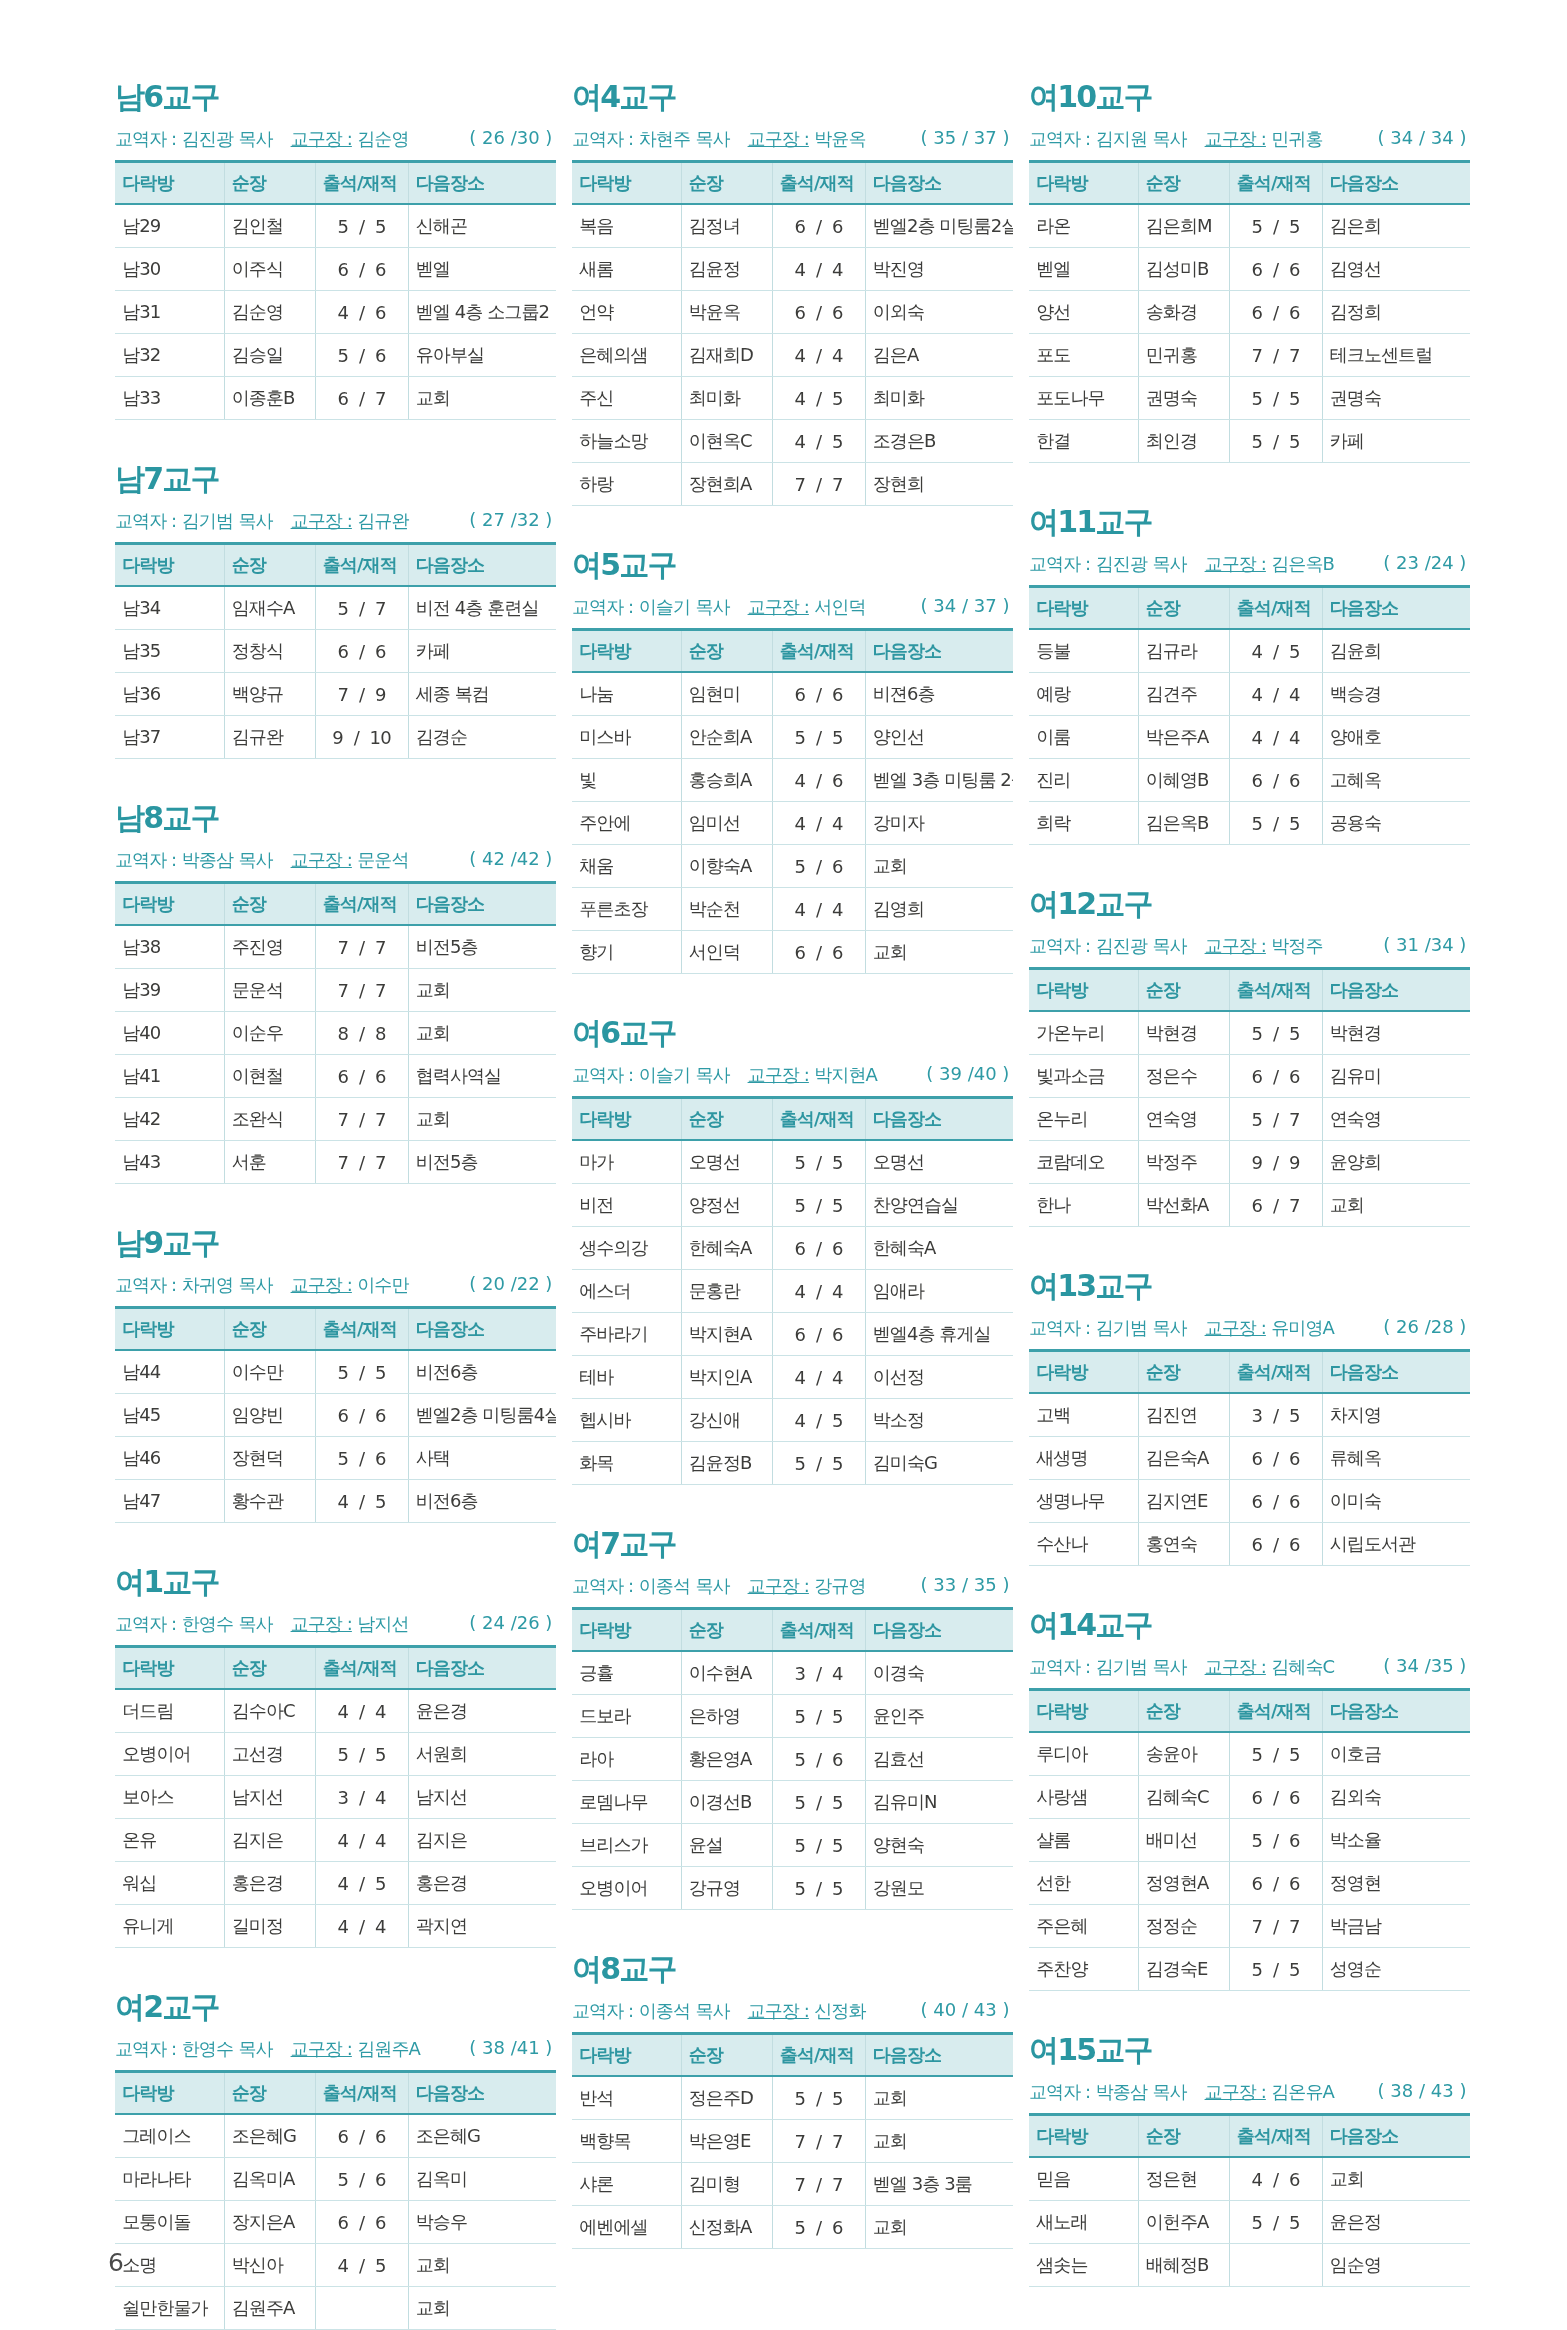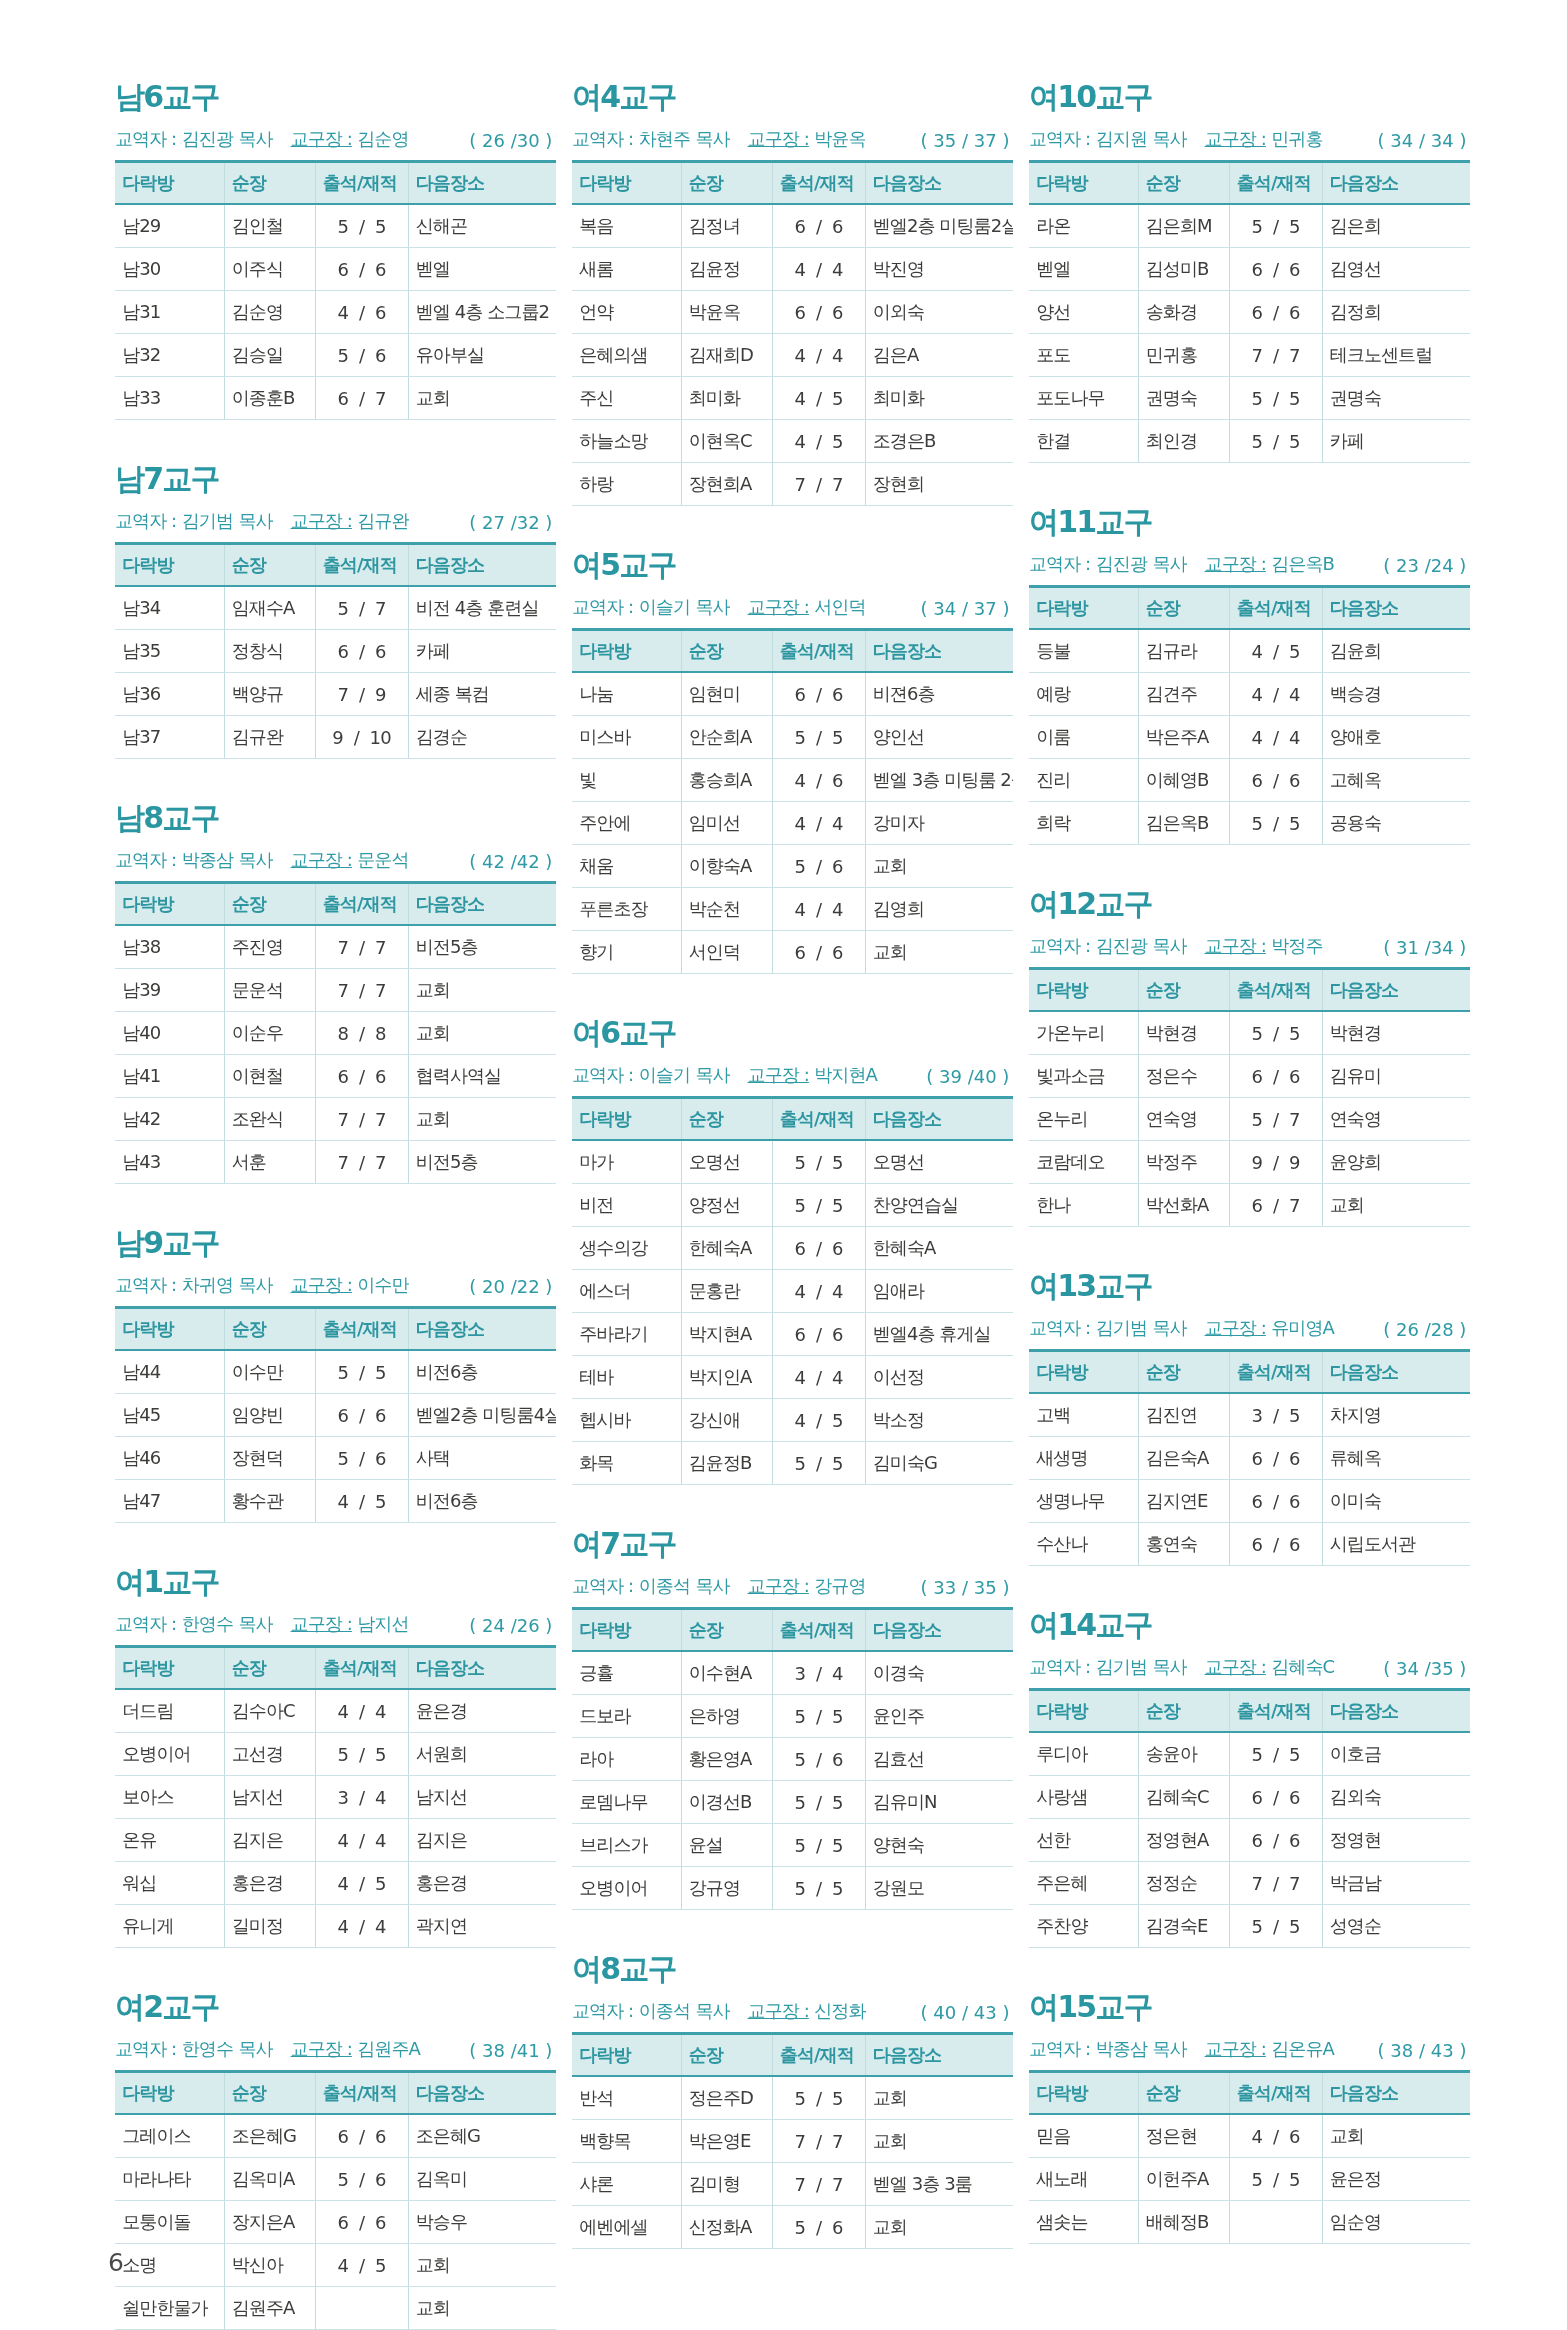--- a/index.html
+++ b/index.html
@@ -11,21 +11,21 @@
   }
   .page { padding:77px 0 0 115px; }
   .columns { display:flex; gap:16px; }
   .col { width:441px; display:flex; flex-direction:column; }
   .district { margin-bottom:39px; }
   .district-title {
     color:#2a96a1; font-size:30px; font-weight:bold;
     margin:0 0 9px 0; letter-spacing:-1.8px;
   }
   .district-info {
-    display:flex; align-items:flex-end;
+    display:flex; align-items:flex-start;
     color:#2e9aa5; font-size:18px; letter-spacing:-0.9px;
     margin-bottom:9px; white-space:nowrap;
   }
   .district-info .seg { margin-right:5.4px; }
   .district-info .leader-label { margin-left:12.6px;text-decoration:underline; }
   .district-info .count { margin-left:auto; padding-right:3.6px; letter-spacing:0; }
   table.roster {
     border-collapse:collapse; width:100%;
     border-top:3.6px solid #3da0aa;
     table-layout:fixed;
@@ -1022,20 +1022,26 @@
                 <td class="att"><span class="num">5</span><span class="slash">/</span><span class="num">5</span></td>
                 <td>이호금</td>
               </tr>
               <tr>
                 <td>사랑샘</td>
                 <td>김혜숙C</td>
                 <td class="att"><span class="num">6</span><span class="slash">/</span><span class="num">6</span></td>
                 <td>김외숙</td>
               </tr>
               <tr>
+                <td>샬롬</td>
+                <td>배미선</td>
+                <td class="att"><span class="num">5</span><span class="slash">/</span><span class="num">6</span></td>
+                <td>박소율</td>
+              </tr>
+              <tr>
                 <td>선한</td>
                 <td>정영현A</td>
                 <td class="att"><span class="num">6</span><span class="slash">/</span><span class="num">6</span></td>
                 <td>정영현</td>
               </tr>
               <tr>
                 <td>주은혜</td>
                 <td>정정순</td>
                 <td class="att"><span class="num">7</span><span class="slash">/</span><span class="num">7</span></td>
                 <td>박금남</td>

